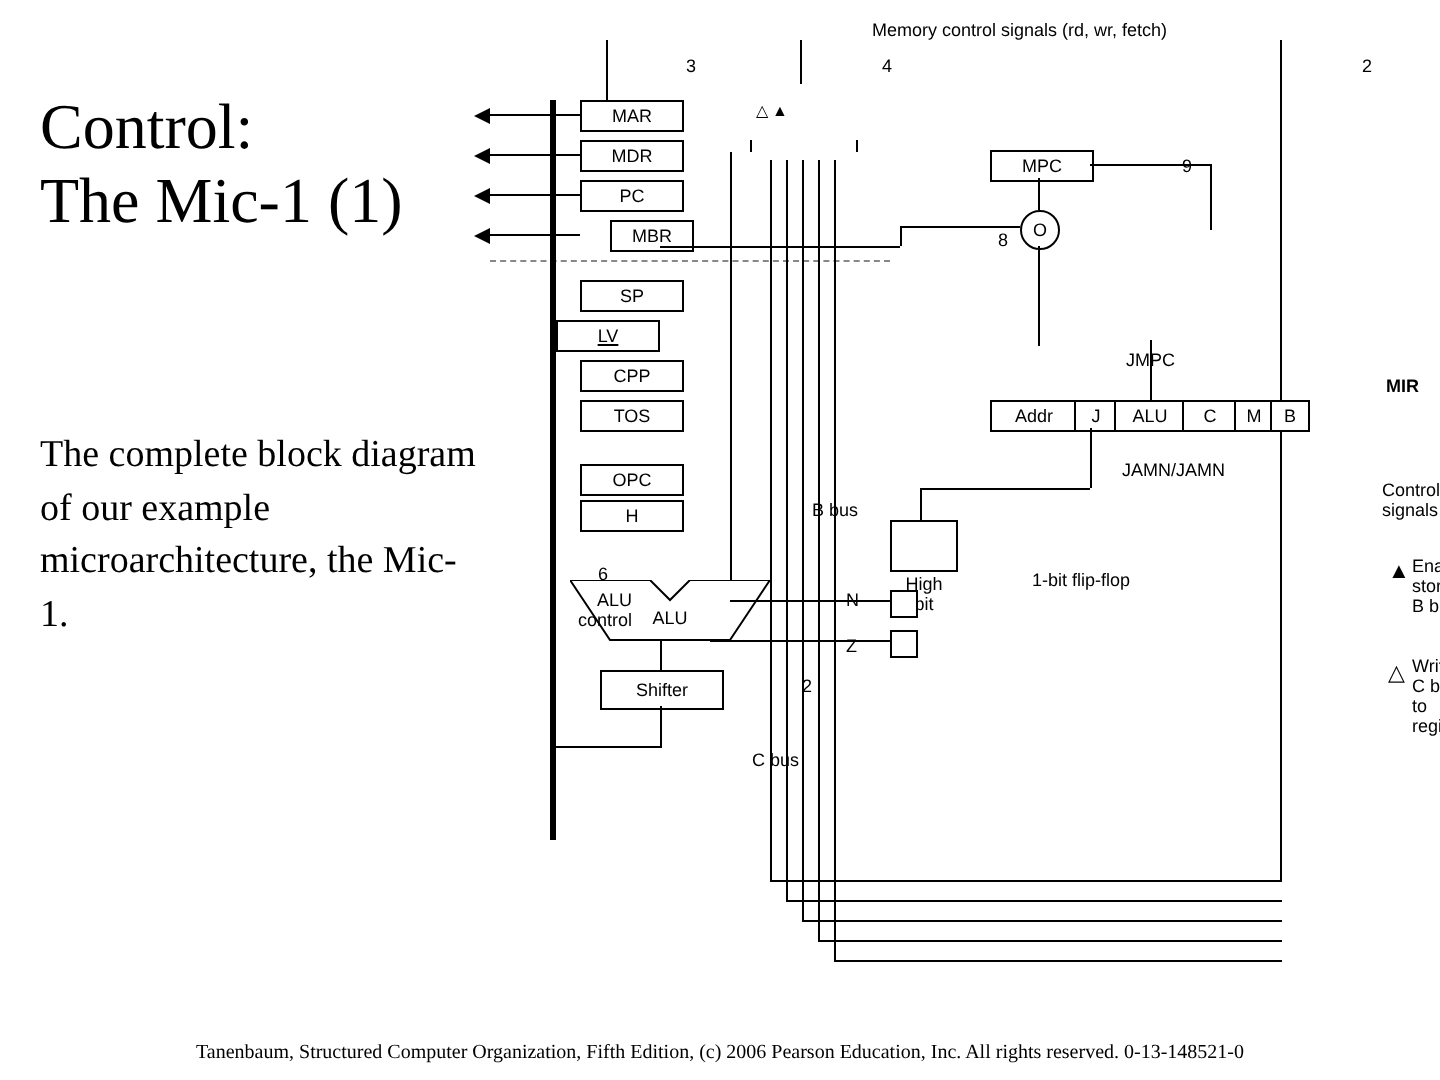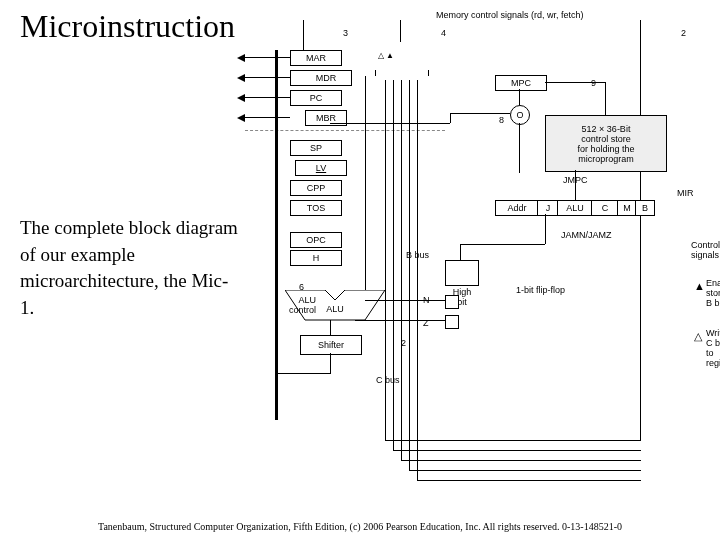--- a/index.html
+++ b/index.html
@@ -87,22 +87,23 @@
     background: #000;
   }
   .trap {
     position: absolute;
   }
 </style>
 </head>
 <body>
 
 <div class="title">
-  <span>Microinstruction</span><br>
   <br>
+  <span>Control:</span><br>
+  <span>The Mic-1 (1)</span>
 </div>
 
 <div class="caption">The complete block diagram of our example microarchitecture, the Mic-1.</div>
 
 <div class="footer">Tanenbaum, Structured Computer Organization, Fifth Edition, (c) 2006 Pearson Education, Inc. All rights reserved. 0-13-148521-0</div>
 
 <div class="diagram">
 
   <div class="lbl" style="top:-10px;left:155px;">Memory control signals (rd, wr, fetch)</div>
   <div class="lbl" style="top:8px;left:62px;">3</div>
@@ -110,25 +111,25 @@
   <div class="lbl" style="top:8px;left:400px;">2</div>
 
   <div class="line-v" style="top:0;left:58px;height:30px;"></div>
   <div class="line-v" style="top:0;left:155px;height:22px;"></div>
   <div class="line-v" style="top:0;left:395px;height:420px;"></div>
 
 
   <div style="position:absolute;top:50px;left:130px;width:52px;height:6px;border-left:1px solid #000;border-right:1px solid #000;"></div>
 
   <div class="box" style="top:30px;left:45px;width:50px;height:14px;">MAR</div>
-  <div class="box" style="top:50px;left:45px;width:50px;height:14px;padding-left:10px;">MDR</div>
+  <div class="box" style="top:50px;left:45px;width:50px;height:14px;">MDR</div>
   <div class="box" style="top:70px;left:45px;width:50px;height:14px;">PC</div>
   <div class="box" style="top:90px;left:60px;width:40px;height:14px;">MBR</div>
   <div class="box" style="top:120px;left:45px;width:50px;height:14px;">SP</div>
-  <div class="box" style="top:140px;left:50px;width:50px;height:14px;text-decoration:underline;">LV</div>
+  <div class="box" style="top:140px;left:33px;width:50px;height:14px;text-decoration:underline;">LV</div>
   <div class="box" style="top:160px;left:45px;width:50px;height:14px;">CPP</div>
   <div class="box" style="top:180px;left:45px;width:50px;height:14px;">TOS</div>
   <div class="box" style="top:200px;left:45px;width:50px;height:14px;margin-top:12px;">OPC</div>
   <div class="box" style="top:230px;left:45px;width:50px;height:14px;">H</div>
 
   <div class="arrow-left" style="top:34px;left:-8px;"></div>
   <div class="arrow-left" style="top:54px;left:-8px;"></div>
   <div class="arrow-left" style="top:74px;left:-8px;"></div>
   <div class="arrow-left" style="top:94px;left:-8px;"></div>
 
@@ -184,41 +185,35 @@
 
   <div style="position:absolute;top:85px;left:265px;width:18px;height:18px;border:1px solid #000;border-radius:50%;display:flex;align-items:center;justify-content:center;font-size:9px;font-family:Arial;">
       <span>O</span>
     </div>
   <div class="line-v" style="top:69px;left:274px;height:16px;"></div>
   <div class="line-v" style="top:103px;left:274px;height:50px;"></div>
   <div class="line-h" style="top:93px;left:205px;width:60px;"></div>
   <div class="line-v" style="top:93px;left:205px;height:10px;"></div>
   <div class="line-h" style="top:103px;left:85px;width:120px;"></div>
 
-  <div class="box" style="top:95px;left:300px;width:120px;height:55px;background:#eee;">
-    <span style="white-space:pre-line;">512 × 36-Bit
-control store
-for holding the
-microprogram</span>
-  </div>
   <div class="line-h" style="top:62px;left:300px;width:60px;"></div>
   <div class="line-v" style="top:62px;left:360px;height:33px;"></div>
 
   <div class="lbl" style="top:155px;left:282px;">JMPC</div>
 
-  <div class="lbl" style="top:168px;left:396px;">MIR</div>
+  <div class="lbl" style="top:168px;left:412px;font-weight:bold;">MIR</div>
   <div class="box" style="top:180px;left:250px;width:42px;height:14px;">Addr</div>
   <div class="box" style="top:180px;left:292px;width:20px;height:14px;">J</div>
   <div class="box" style="top:180px;left:312px;width:34px;height:14px;">ALU</div>
   <div class="box" style="top:180px;left:346px;width:26px;height:14px;">C</div>
   <div class="box" style="top:180px;left:372px;width:18px;height:14px;">M</div>
   <div class="box" style="top:180px;left:390px;width:18px;height:14px;">B</div>
   <div class="line-v" style="top:150px;left:330px;height:30px;"></div>
 
-  <div class="lbl" style="top:210px;left:280px;">JAMN/JAMZ</div>
+  <div class="lbl" style="top:210px;left:280px;">JAMN/JAMN</div>
   <div class="line-v" style="top:194px;left:300px;height:30px;"></div>
 
   <div class="box" style="top:240px;left:200px;width:32px;height:24px;">
     <span style="white-space:pre-line;margin-top:48px;">High
 bit</span>
   </div>
   <div class="lbl" style="top:265px;left:235px;">1-bit flip-flop</div>
 
   <div class="box" style="top:275px;left:200px;width:12px;height:12px;"></div>
   <div class="box" style="top:295px;left:200px;width:12px;height:12px;"></div>

